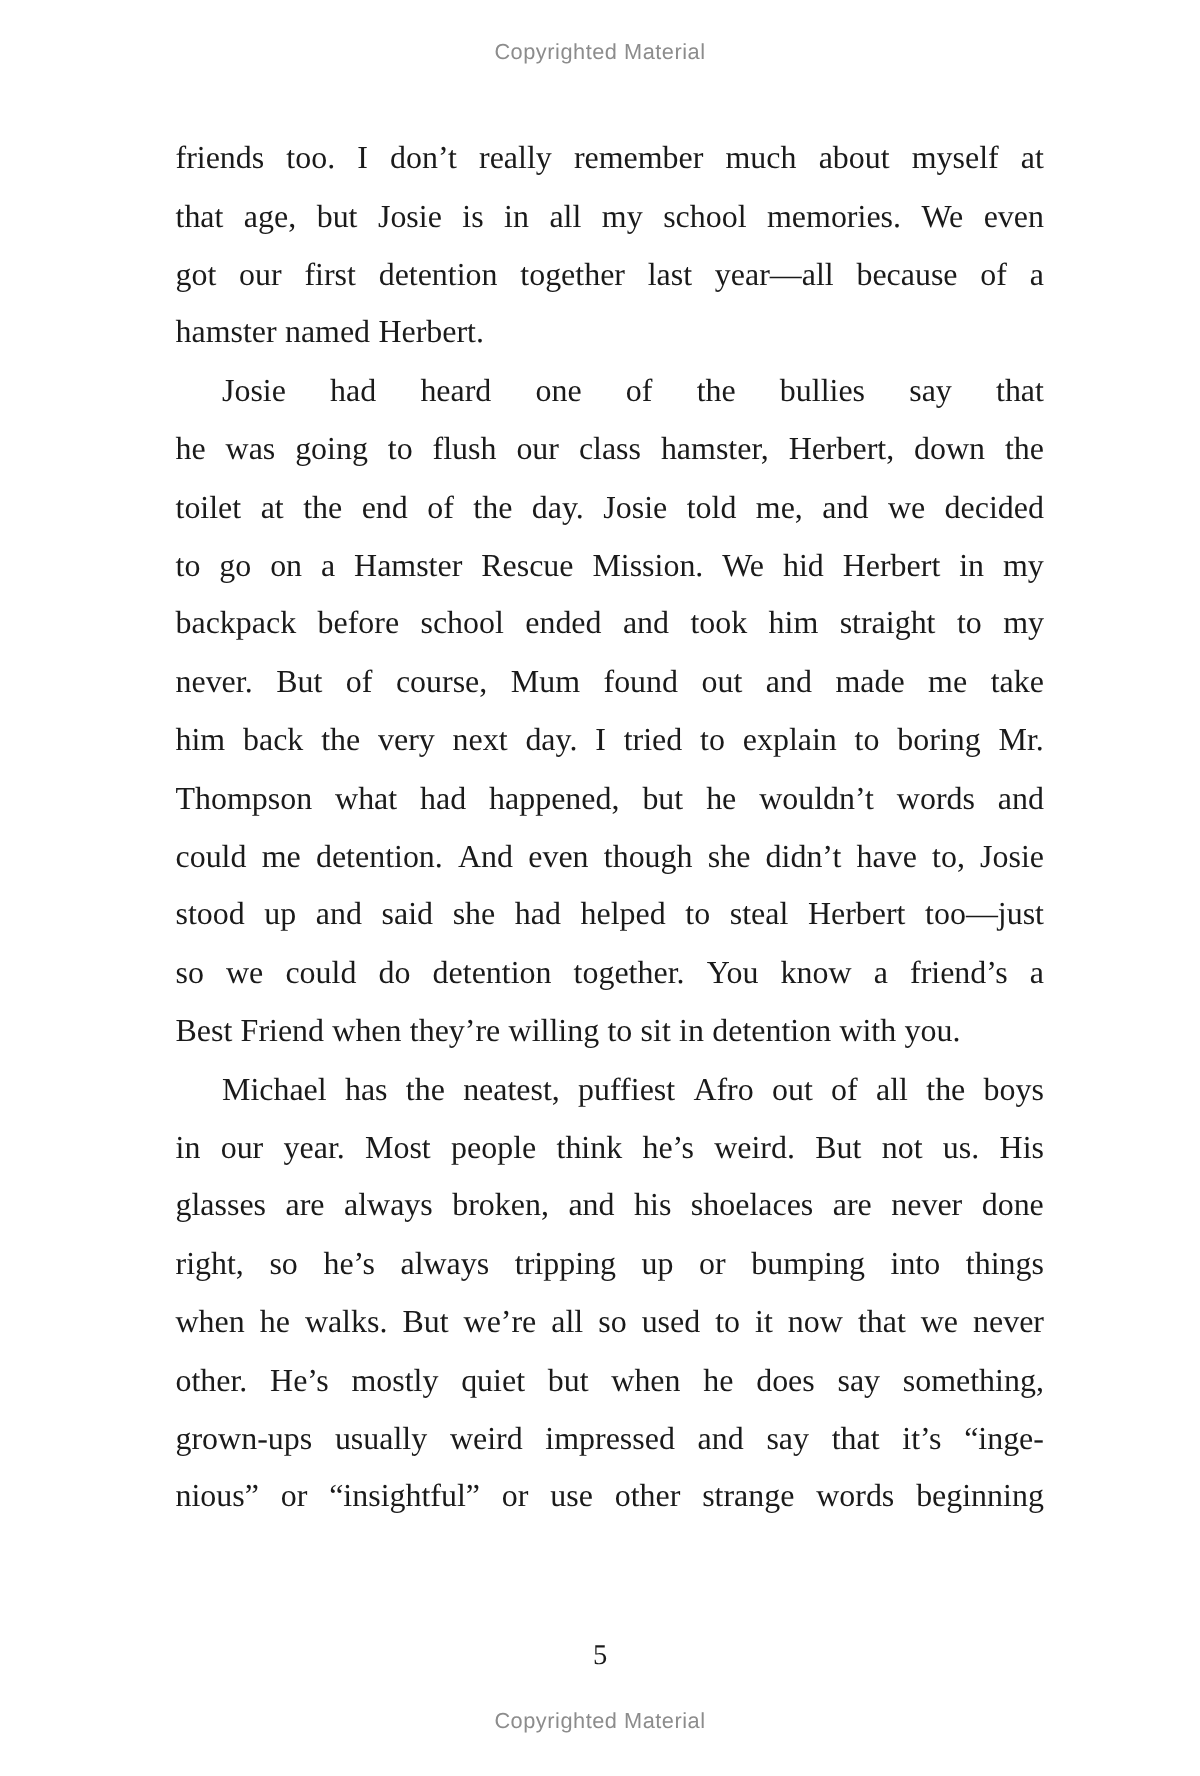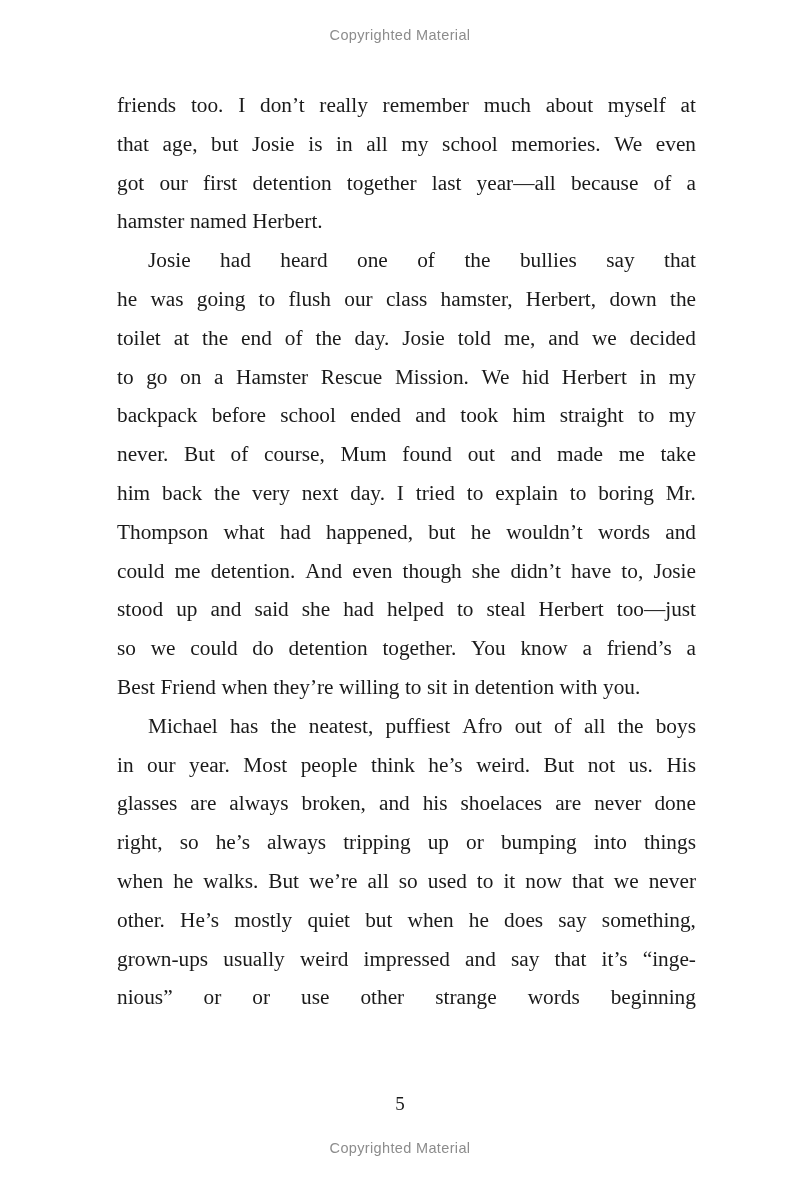--- a/index.html
+++ b/index.html
@@ -125,21 +125,21 @@
         <div class="line last"><span class="w">Best</span><span class="w">Friend</span><span class="w">when</span><span class="w">they’re</span><span class="w">willing</span><span class="w">to</span><span class="w">sit</span><span class="w">in</span><span class="w">detention</span><span class="w">with</span><span class="w">you.</span></div>
       </div>
       <div class="para">
         <div class="line just indent"><span class="w">Michael</span><span class="w">has</span><span class="w">the</span><span class="w">neatest,</span><span class="w">puffiest</span><span class="w">Afro</span><span class="w">out</span><span class="w">of</span><span class="w">all</span><span class="w">the</span><span class="w">boys</span></div>
         <div class="line just"><span class="w">in</span><span class="w">our</span><span class="w">year.</span><span class="w">Most</span><span class="w">people</span><span class="w">think</span><span class="w">he’s</span><span class="w">weird.</span><span class="w">But</span><span class="w">not</span><span class="w">us.</span><span class="w">His</span></div>
         <div class="line just"><span class="w">glasses</span><span class="w">are</span><span class="w">always</span><span class="w">broken,</span><span class="w">and</span><span class="w">his</span><span class="w">shoelaces</span><span class="w">are</span><span class="w">never</span><span class="w">done</span></div>
         <div class="line just"><span class="w">right,</span><span class="w">so</span><span class="w">he’s</span><span class="w">always</span><span class="w">tripping</span><span class="w">up</span><span class="w">or</span><span class="w">bumping</span><span class="w">into</span><span class="w">things</span></div>
         <div class="line just"><span class="w">when</span><span class="w">he</span><span class="w">walks.</span><span class="w">But</span><span class="w">we’re</span><span class="w">all</span><span class="w">so</span><span class="w">used</span><span class="w">to</span><span class="w">it</span><span class="w">now</span><span class="w">that</span><span class="w">we</span><span class="w">never</span></div>
         <div class="line just"><span class="w">other.</span><span class="w">He’s</span><span class="w">mostly</span><span class="w">quiet</span><span class="w">but</span><span class="w">when</span><span class="w">he</span><span class="w">does</span><span class="w">say</span><span class="w">something,</span></div>
         <div class="line just"><span class="w">grown-ups</span><span class="w">usually</span><span class="w">weird</span><span class="w">impressed</span><span class="w">and</span><span class="w">say</span><span class="w">that</span><span class="w">it’s</span><span class="w">“inge-</span></div>
-        <div class="line just"><span class="w">nious”</span><span class="w">or</span><span class="w">or</span><span class="w">use</span><span class="w">other</span><span class="w">strange</span><span class="w">words</span><span class="w">beginning</span></div>
+        <div class="line just"><span class="w">nious”</span><span class="w">or</span><span class="w">“insightful”</span><span class="w">or</span><span class="w">use</span><span class="w">other</span><span class="w">strange</span><span class="w">words</span><span class="w">beginning</span></div>
       </div>
     </div>
 
   <div class="folio">5</div>
 
   <div class="running-foot">Copyrighted Material</div>
 
 </div>
 
 </body></html>

